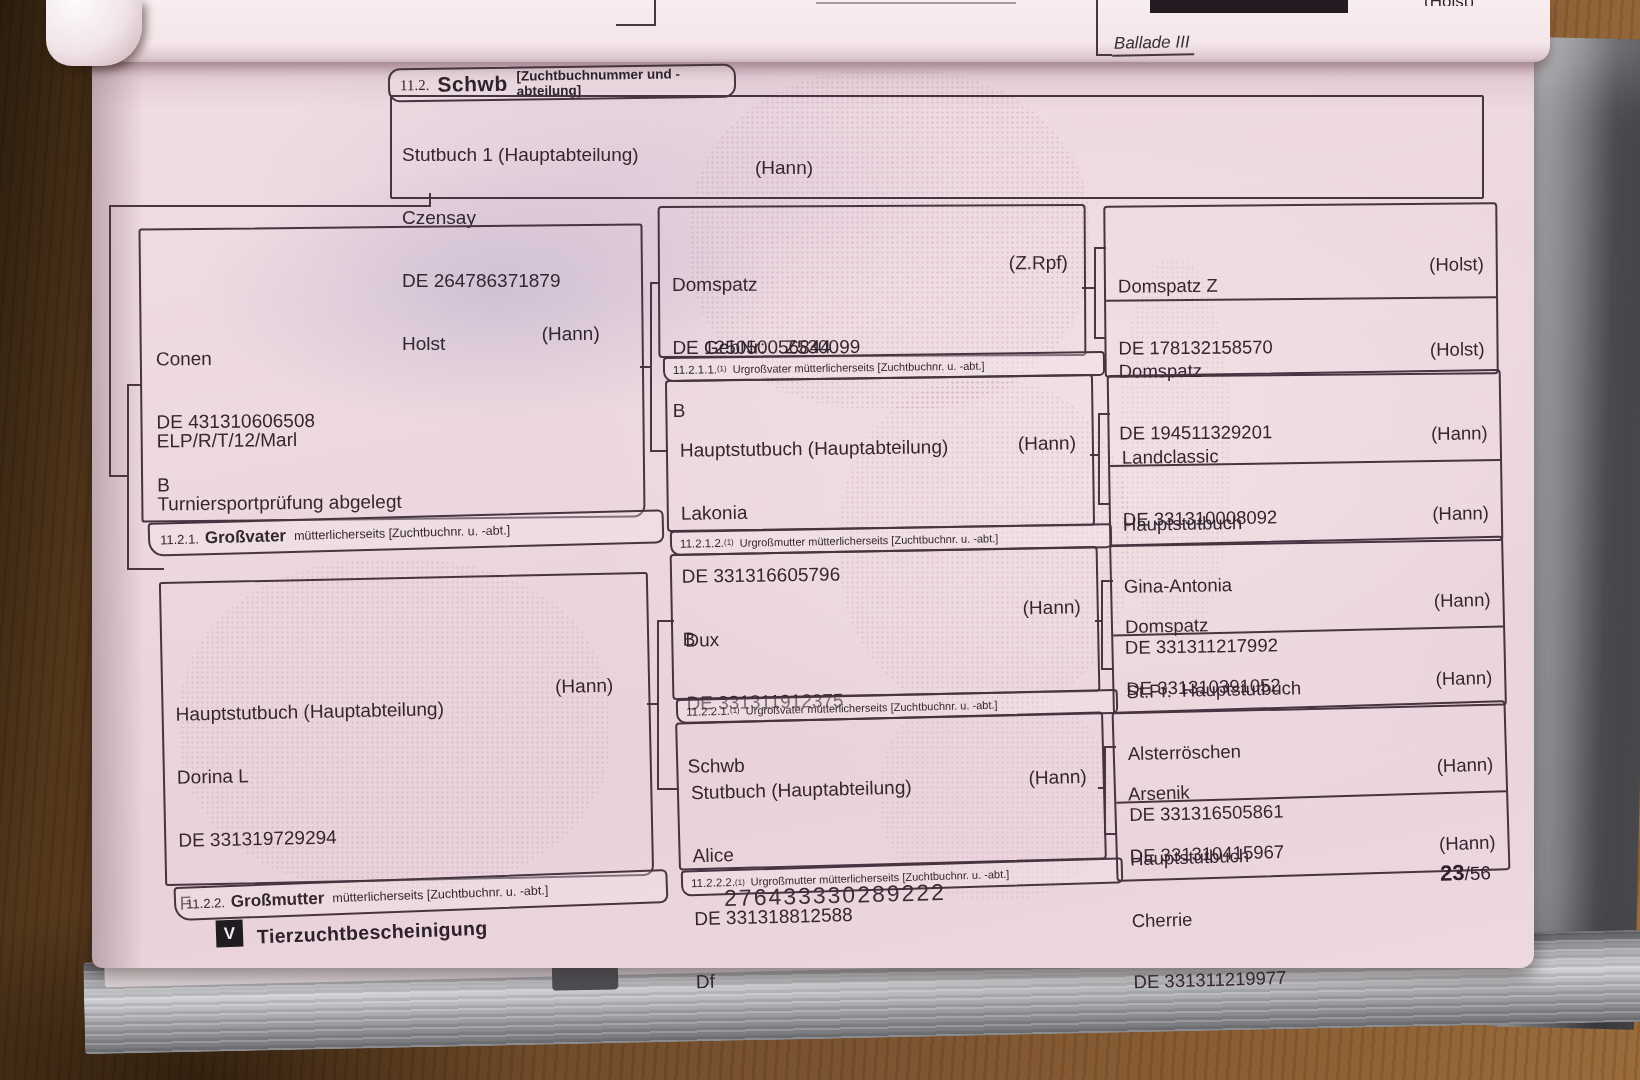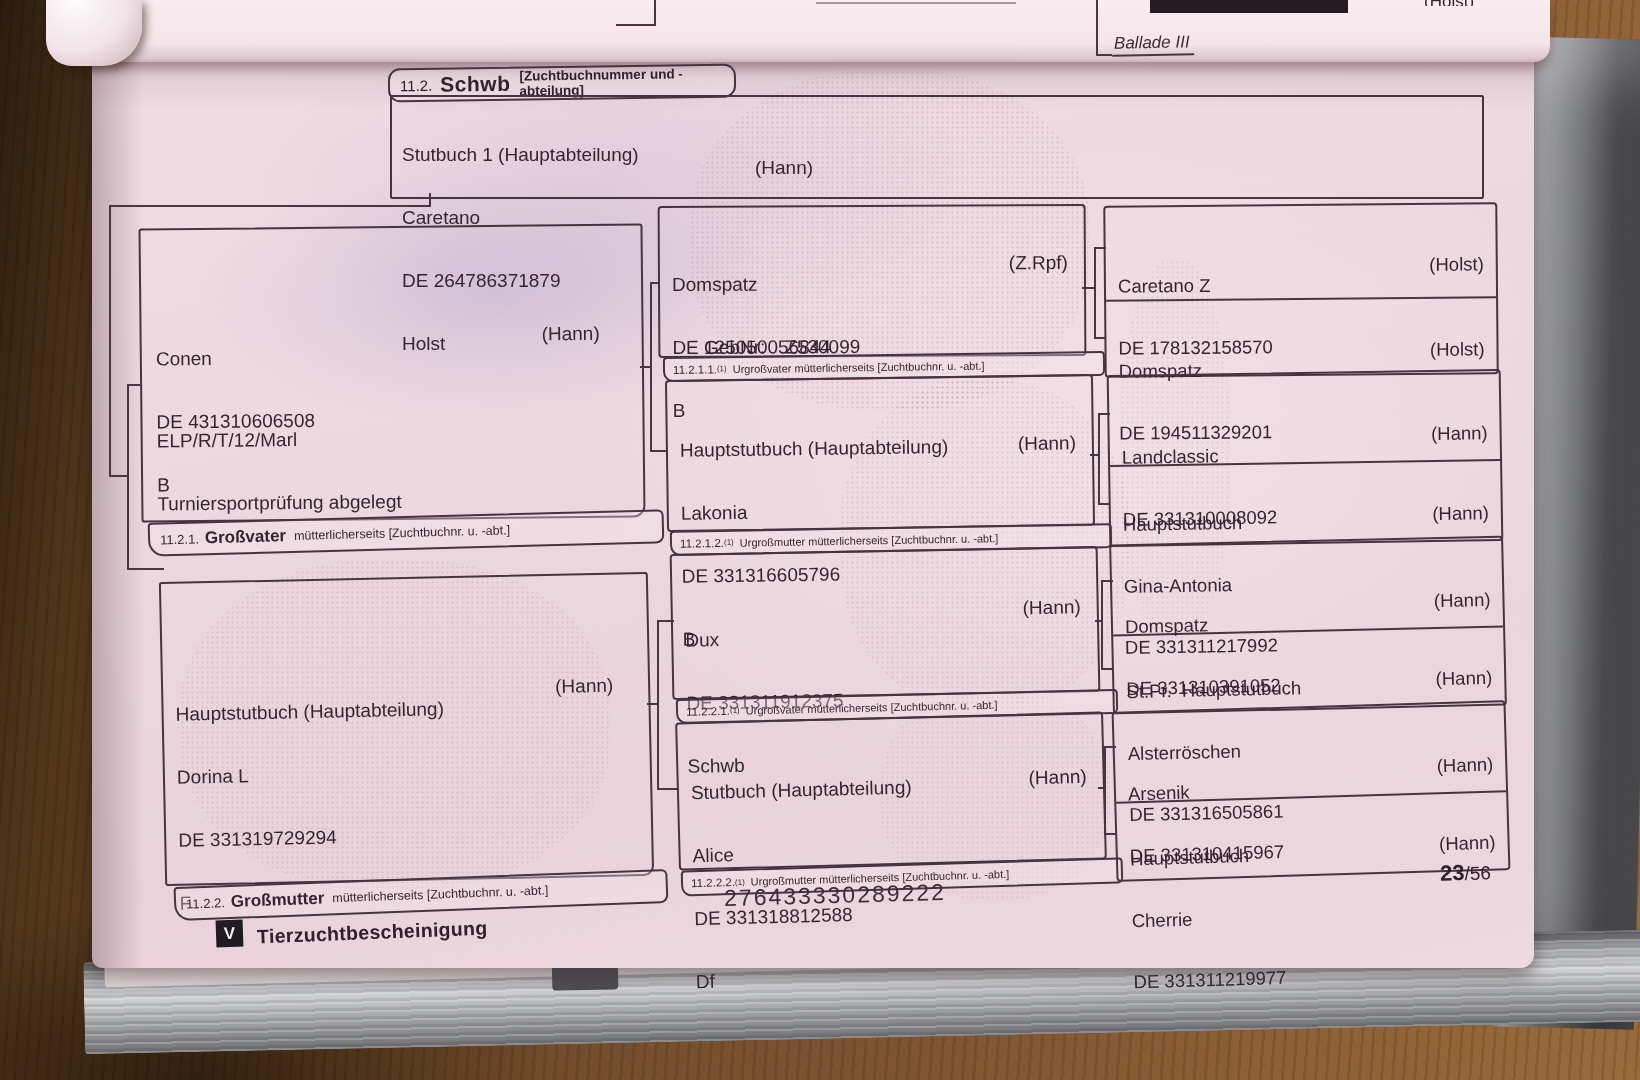--- a/index.html
+++ b/index.html
@@ -51,21 +51,21 @@
   .breed{position:absolute;color:#33262f;font-size:18.5px;}
   .divider{position:absolute;left:0;width:100%;border-top:2px solid #463440;}
   .conn{position:absolute;background:#4a3640;}
   
   .lab-num{font-size:13px;color:#33262f;}
   .lab-word{font-size:17px;font-weight:bold;color:#33262f;margin-left:6px;}
   .lab-rest{font-size:12.5px;color:#33262f;margin-left:8px;}
   .slab-num{font-size:11.5px;color:#33262f;}
   .slab-sup{font-size:8px;color:#33262f;vertical-align:super;}
   .slab-rest{font-size:11px;color:#33262f;margin-left:6px;}
-  .hdr-num{font-size:15px;color:#2e222b;}
+  .hdr-num{font-size:15px;color:#2e222b;font-family:Liberation Serif, serif;}
   .hdr-title{font-size:21px;font-weight:bold;color:#2e222b;margin-left:8px;letter-spacing:.5px;}
   .hdr-bracket{font-size:13.5px;font-weight:bold;color:#2e222b;margin-left:9px;}
   .footer-num{position:absolute;color:#3b2e37;font-size:23px;letter-spacing:2px;}
   .badge{position:absolute;width:27px;height:27px;background:#201a21;color:#f2ebee;font-weight:bold;font-size:17px;display:flex;align-items:center;justify-content:center;}
   .doc-type{position:absolute;color:#2d222c;font-weight:bold;font-size:19.5px;letter-spacing:.3px;}
   .ballade{position:absolute;color:#3a2c35;font-style:italic;font-size:17px;border-bottom:2px solid #4a3640;padding:0 4px 1px 2px;}
   .bar{position:absolute;background:#241c22;}
 </style>
 </head>
 <body>
@@ -137,21 +137,21 @@
 
   <div class="tag" style="left:388px;top:66px;width:324px;height:30px;border-radius:12px;padding:0 10px;transform:rotate(-0.8deg);">
     <span class="hdr-num">11.2.</span>
     <span class="hdr-title">Schwb</span>
     <span class="hdr-bracket">[Zuchtbuchnummer und -abteilung]</span>
   </div>
 
   <div class="box" style="left:390px;top:95px;width:1090px;height:100px;border-radius:2px;">
     <div class="lines" style="left:10px;top:5px;">
       <div class="tline">Stutbuch 1 (Hauptabteilung)</div>
-      <div class="tline">Caretano</div>
+      <div class="tline">Czensay</div>
       <div class="tline">DE 264786371879</div>
       <div class="tline">Holst</div>
     </div>
     <div class="breed" style="left:363px;top:60px;font-size:19px;">(Hann)</div>
   </div>
 
   <div class="box" style="left:140px;top:226px;width:500px;height:290px;border-radius:3px 3px 12px 3px;transform:rotate(-0.6deg);">
     <div class="lines" style="left:14px;top:76px;">
       <div class="tline">Conen</div>
       <div class="tline">DE 431310606508</div>
@@ -241,21 +241,21 @@
   </div>
   <div class="tag" style="left:681px;top:864px;width:422px;height:22px;border-radius:4px 4px 6px 10px;padding:0 8px;transform:rotate(-1.7deg);">
     <span class="slab-num">11.2.2.2.</span>
       <sup class="slab-sup">(1)</sup>
     <span class="slab-rest">Urgroßmutter mütterlicherseits [Zuchtbuchnr. u. -abt.]</span>
   </div>
 
   <div class="box" style="left:1104px;top:204px;width:390px;height:168px;transform:rotate(-0.5deg);">
     <div class="divider" style="top:92px;"></div>
     <div class="lines-r" style="left:12px;top:28px;">
-      <div class="tline">Caretano Z</div>
+      <div class="tline">Domspatz Z</div>
       <div class="tline">DE 178132158570</div>
     </div>
     <div class="breed" style="right:12px;top:49px;">(Holst)</div>
     <div class="lines-r" style="left:12px;top:113px;">
       <div class="tline">Domspatz</div>
       <div class="tline">DE 194511329201</div>
     </div>
     <div class="breed" style="right:12px;top:134px;">(Holst)</div>
   </div>
 

